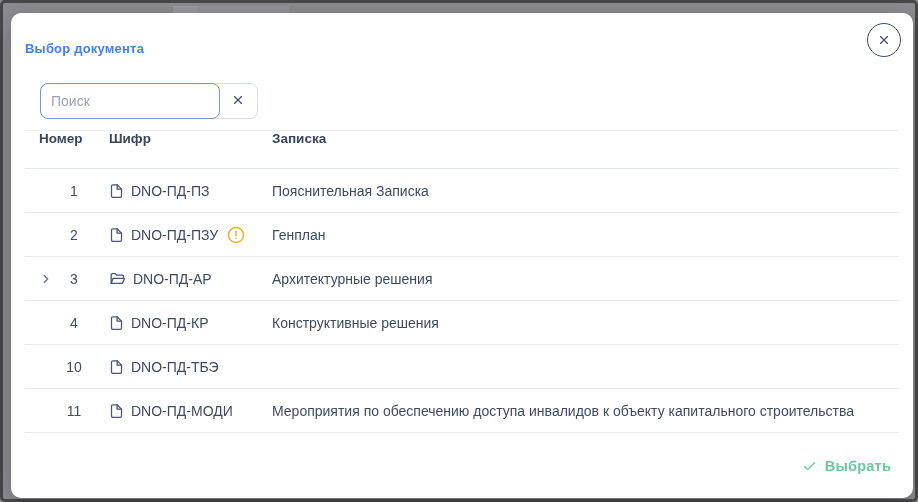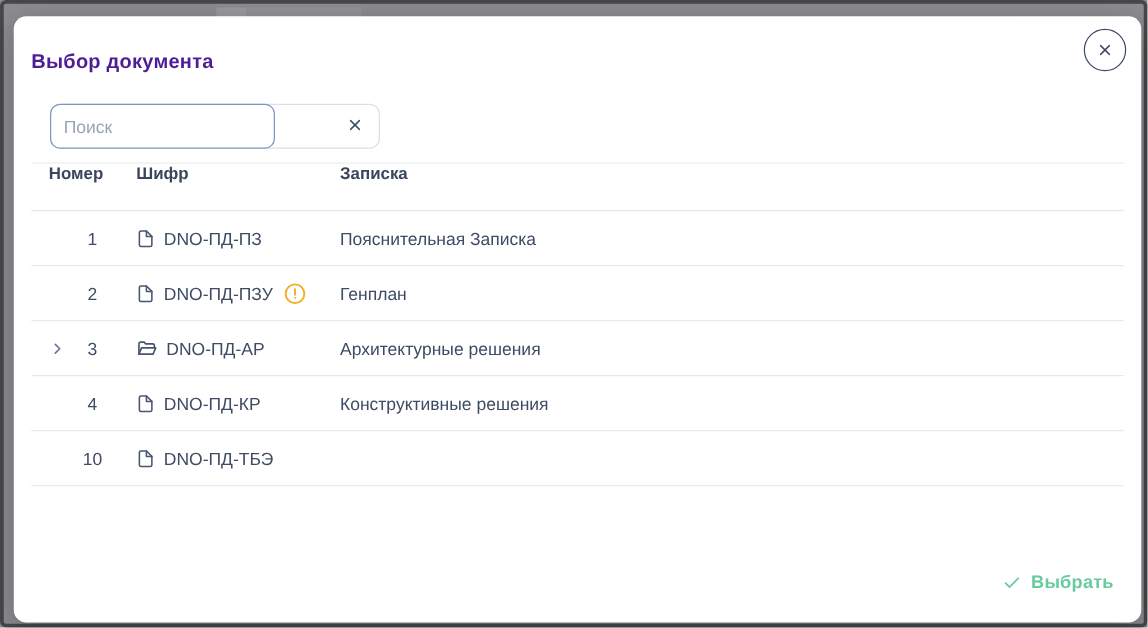--- a/index.html
+++ b/index.html
@@ -22,32 +22,32 @@
 
   .modal{
     position:absolute;left:8px;top:10px;width:902px;height:485px;
     background:#ffffff;border-radius:10px;
     box-shadow:0 6px 24px rgba(0,0,0,.25);
   }
 
   
   .dlg-title{
     position:absolute;left:14px;top:28px;
-    font-size:16px;font-weight:700;color:#4c1d95;letter-spacing:.2px;
+    font-size:13px;font-weight:700;color:#3b82f6;letter-spacing:.2px;
   }
   .close-btn{
     position:absolute;left:856px;top:10px;width:34px;height:34px;
     border:1px solid #3e4c66;border-radius:50%;background:#fff;
     display:flex;align-items:center;justify-content:center;cursor:pointer;padding:0;
   }
   .close-btn svg{display:block;}
 
   
   .search-group{
-    position:absolute;left:29px;top:70px;width:264px;height:36px;
+    position:absolute;left:29px;top:70px;width:218px;height:36px;
     border:1px solid #d9dee8;border-radius:8px;
   }
   .search-input{
     position:absolute;left:-1px;top:-1px;width:180px;height:36px;
     border:1px solid #7e96c2;border-radius:8px;
     padding:0 10px;font-size:14px;color:#3e4b64;outline:none;
     font-family:inherit;background:#fff;
   }
   .search-input::placeholder{color:#9aa3b5;opacity:1;}
   .search-clear{
@@ -207,20 +207,35 @@
     </div>
     <div class="col-code">
       <span class="doc-icon"><svg width="15" height="16" viewBox="0 0 24 24" fill="none" stroke="#4a5670" stroke-width="2" stroke-linecap="round" stroke-linejoin="round">
                   <path d="M13 2H6a2 2 0 0 0-2 2v16a2 2 0 0 0 2 2h12a2 2 0 0 0 2-2V9z"></path>
                   <polyline points="13 2 13 9 20 9"></polyline>
                 </svg></span>
       <span>DNO-ПД-ТБЭ</span>
 
     </div>
   </div>
+          <div class="tr">
+    <div class="col-num">
+
+      <span class="num">11</span>
+    </div>
+    <div class="col-code">
+      <span class="doc-icon"><svg width="15" height="16" viewBox="0 0 24 24" fill="none" stroke="#4a5670" stroke-width="2" stroke-linecap="round" stroke-linejoin="round">
+                  <path d="M13 2H6a2 2 0 0 0-2 2v16a2 2 0 0 0 2 2h12a2 2 0 0 0 2-2V9z"></path>
+                  <polyline points="13 2 13 9 20 9"></polyline>
+                </svg></span>
+      <span>DNO-ПД-МОДИ</span>
+
+    </div>
+    <div class="col-name">Мероприятия по обеспечению доступа инвалидов к объекту капитального строительства</div>
+  </div>
         </div>
     </div>
 
     <div class="footer">
       <button class="select-btn">
         <span>
           <svg width="15" height="15" viewBox="0 0 24 24" fill="none" stroke="#68cb9e" stroke-width="2.2" stroke-linecap="round" stroke-linejoin="round">
             <polyline points="20 6 9 17 4 12"></polyline>
           </svg>
         </span>

